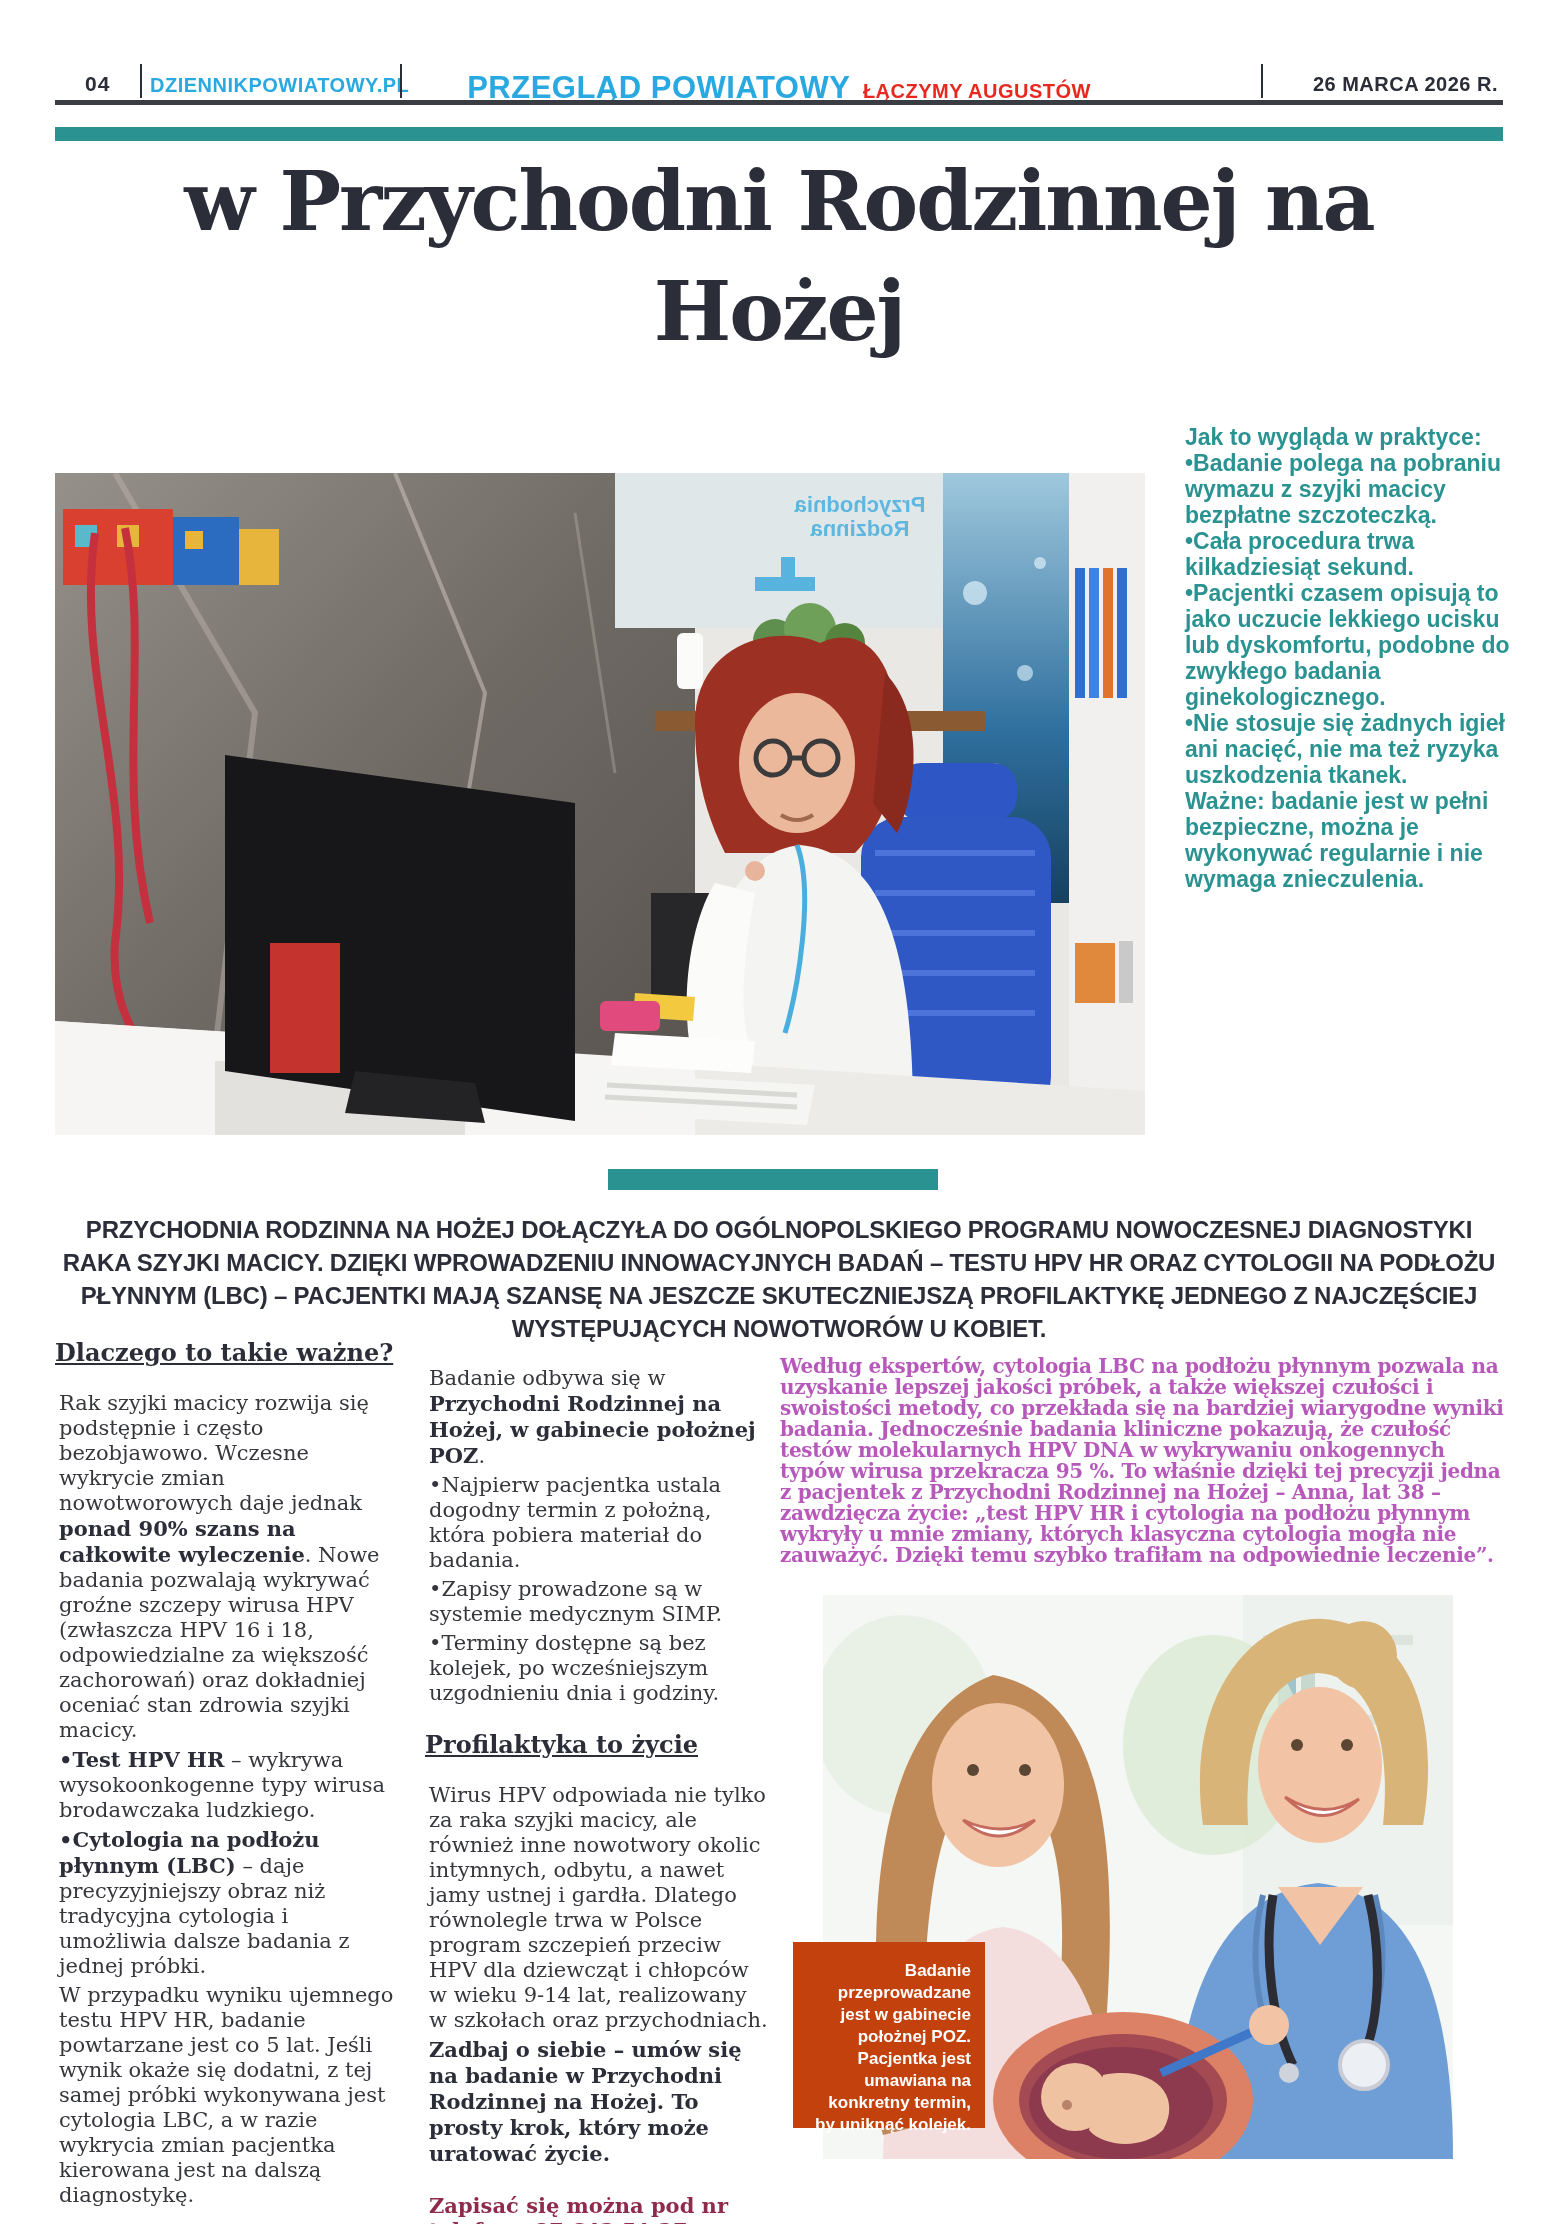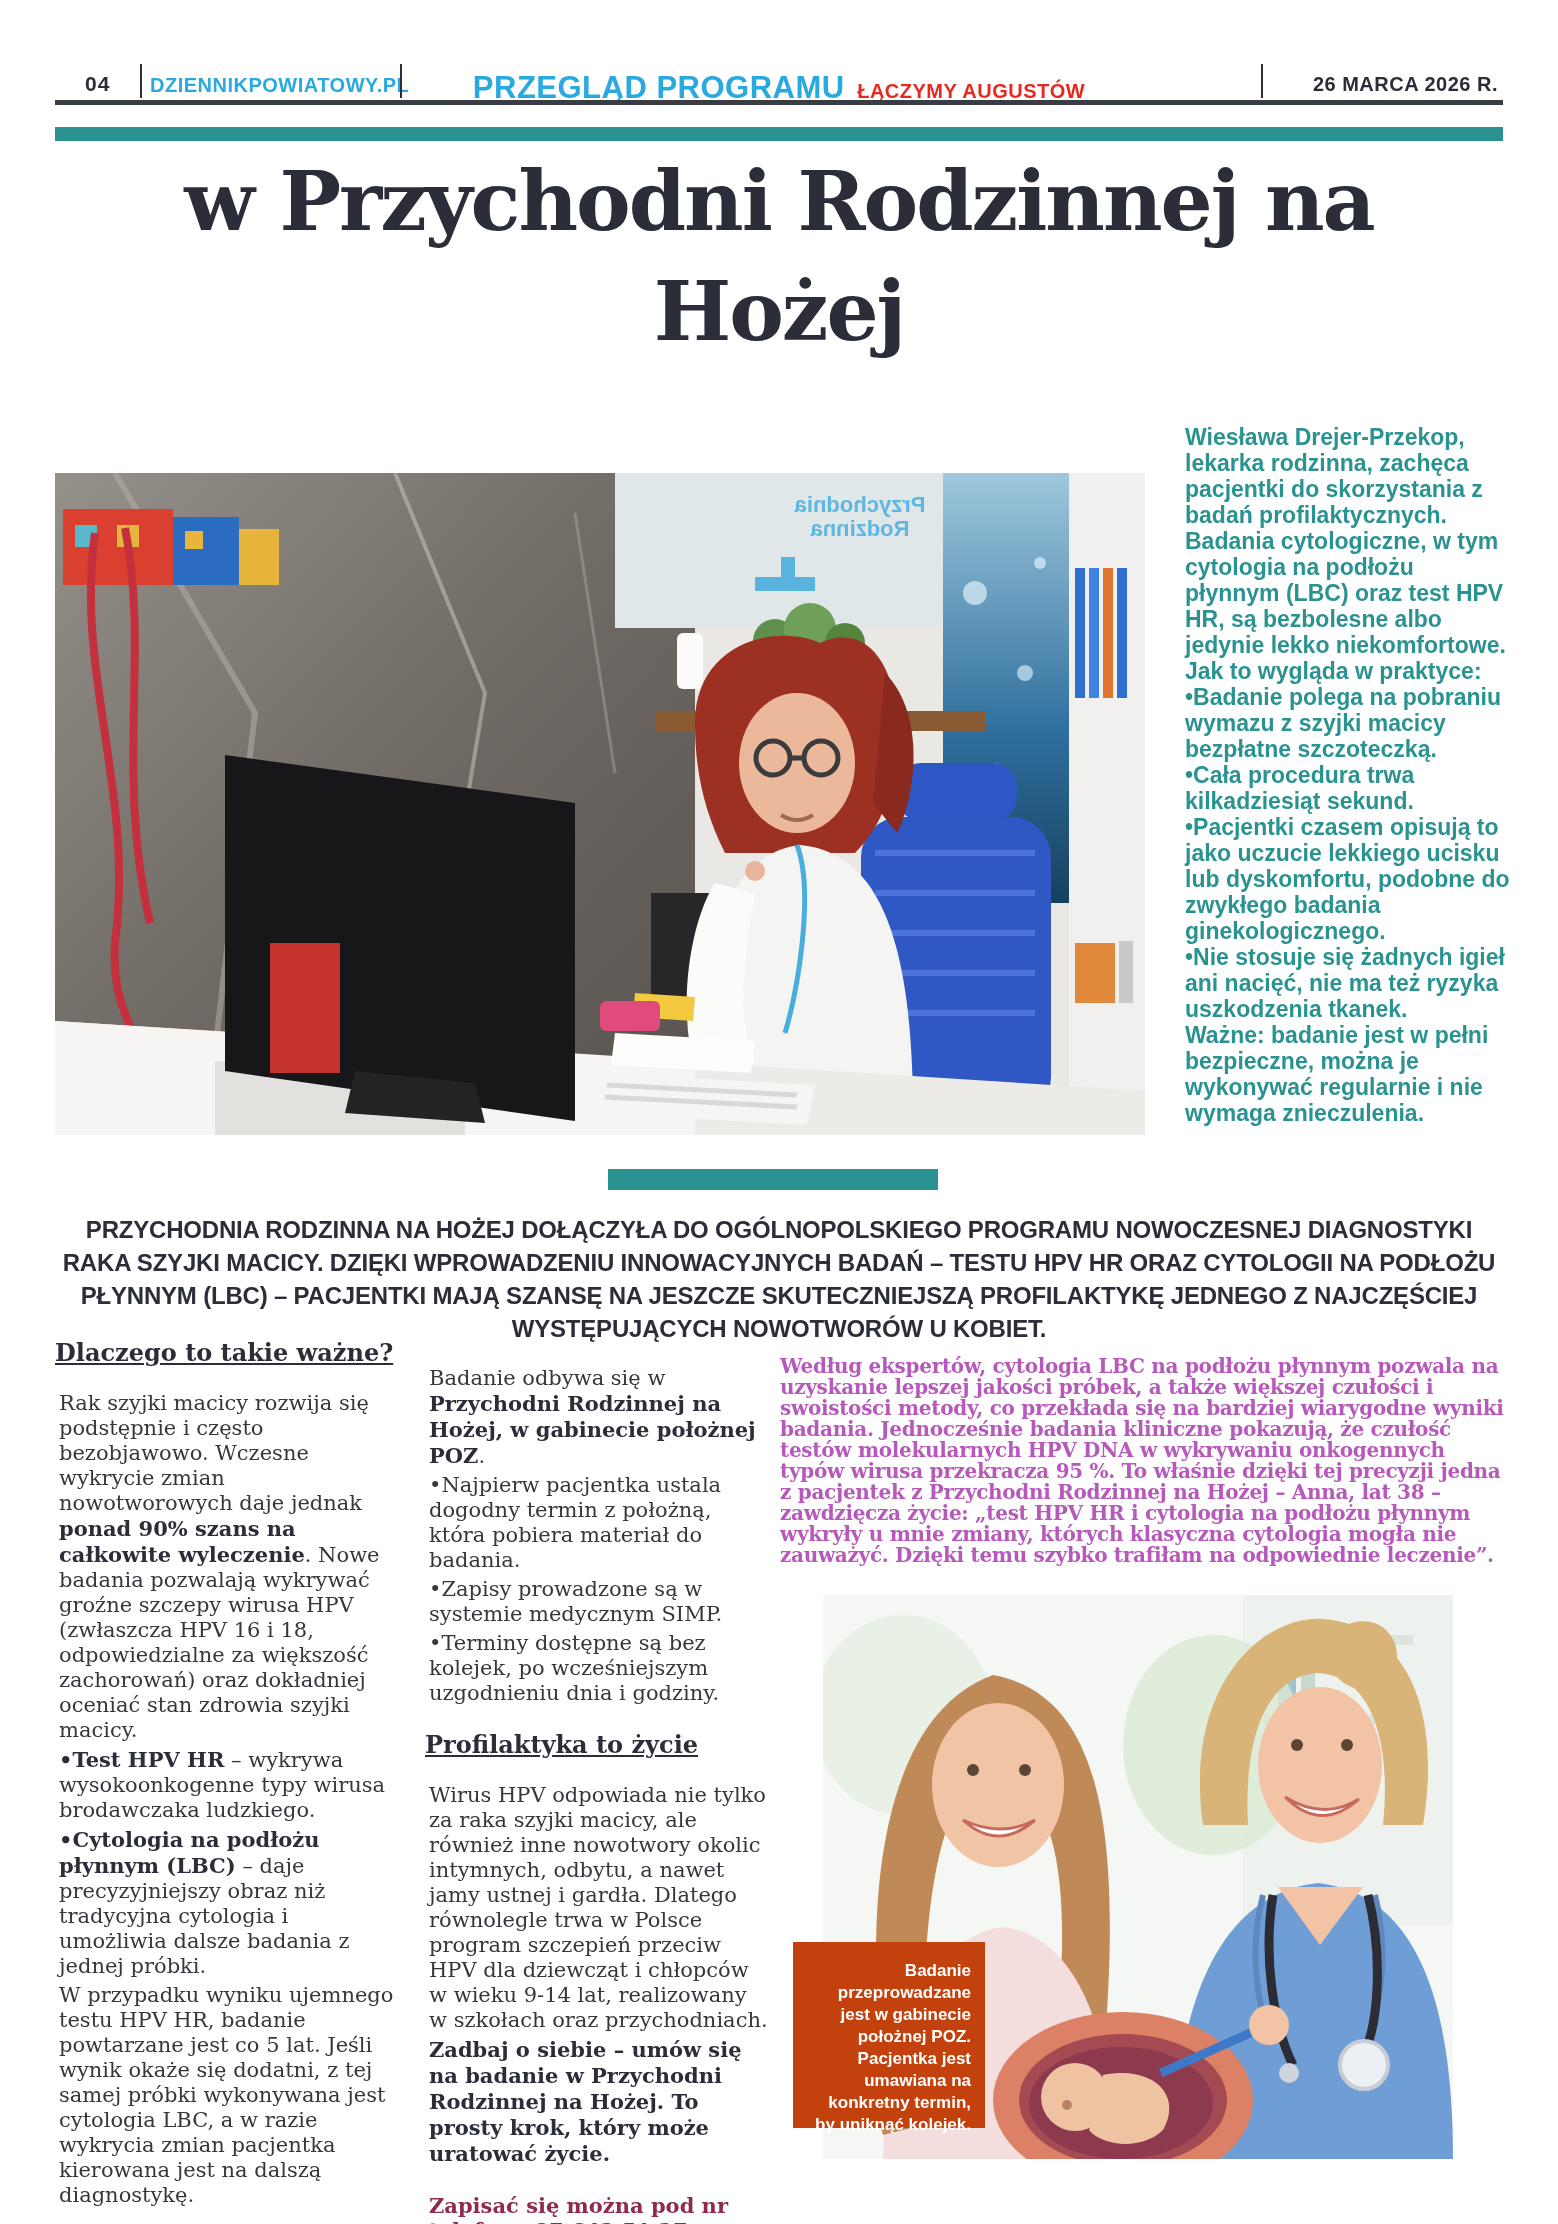--- a/index.html
+++ b/index.html
@@ -65,21 +65,21 @@
 </style>
 </head>
 <body>
 
 <div class="hdr">
   <span class="pageno">04</span>
   <span class="vsep" style="left:85px"></span>
   <span class="site">DZIENNIKPOWIATOWY.PL</span>
   <span class="vsep" style="left:345px"></span>
   <span class="masthead">
-    <span class="t1">PRZEGLĄD PROGRAMU</span>
+    <span class="t1">PRZEGLĄD POWIATOWY</span>
     <span class="t2">ŁĄCZYMY AUGUSTÓW</span>
   </span>
   <span class="vsep" style="right:240px"></span>
   <span class="date">26 MARCA 2026 R.</span>
 </div>
 <div class="rule-dark"></div>
 <div class="bar-teal"></div>
 
 <div class="headline">
   <div>w Przychodni Rodzinnej na Hożej</div>
@@ -178,21 +178,20 @@
     <polygon points="540,600 760,612 752,652 532,640" fill="#f5f5f3"></polygon>
     <path d="M552 612 l190 10 M550 624 l192 10" stroke="#d8d8d4" stroke-width="5"></path>
     <polygon points="560,560 700,568 696,600 556,592" fill="#fdfdfb"></polygon>
     <polygon points="580,520 640,524 638,548 578,544" fill="#f3c93f"></polygon>
     <rect x="545" y="528" width="60" height="30" fill="#e04a7c" rx="6"></rect>
   </svg>
   <div class="window-text">Przychodnia Rodzinna</div>
 </div>
 
 <div class="tealcol">
-    <div class="blk p"><span>Wiesława Drejer-Przekop, lekarka rodzinna, zachęca pacjentki do skorzystania z badań profilaktycznych. Badania cytologiczne, w tym cytologia na podłożu płynnym (LBC) oraz test HPV HR, są bezbolesne albo jedynie lekko niekomfortowe.</span></div>
     <div class="blk p"><span>Jak to wygląda w praktyce:</span></div>
     <div class="blk p"><span>•Badanie polega na pobraniu wymazu z szyjki macicy bezpłatne szczoteczką.</span></div>
     <div class="blk p"><span>•Cała procedura trwa kilkadziesiąt sekund.</span></div>
     <div class="blk p"><span>•Pacjentki czasem opisują to jako uczucie lekkiego ucisku lub dyskomfortu, podobne do zwykłego badania ginekologicznego.</span></div>
     <div class="blk p"><span>•Nie stosuje się żadnych igieł ani nacięć, nie ma też ryzyka uszkodzenia tkanek.</span></div>
     <div class="blk p"><span>Ważne: badanie jest w pełni bezpieczne, można je wykonywać regularnie i nie wymaga znieczulenia.</span></div>
   </div>
 
 <div class="bar-teal2"></div>
 

